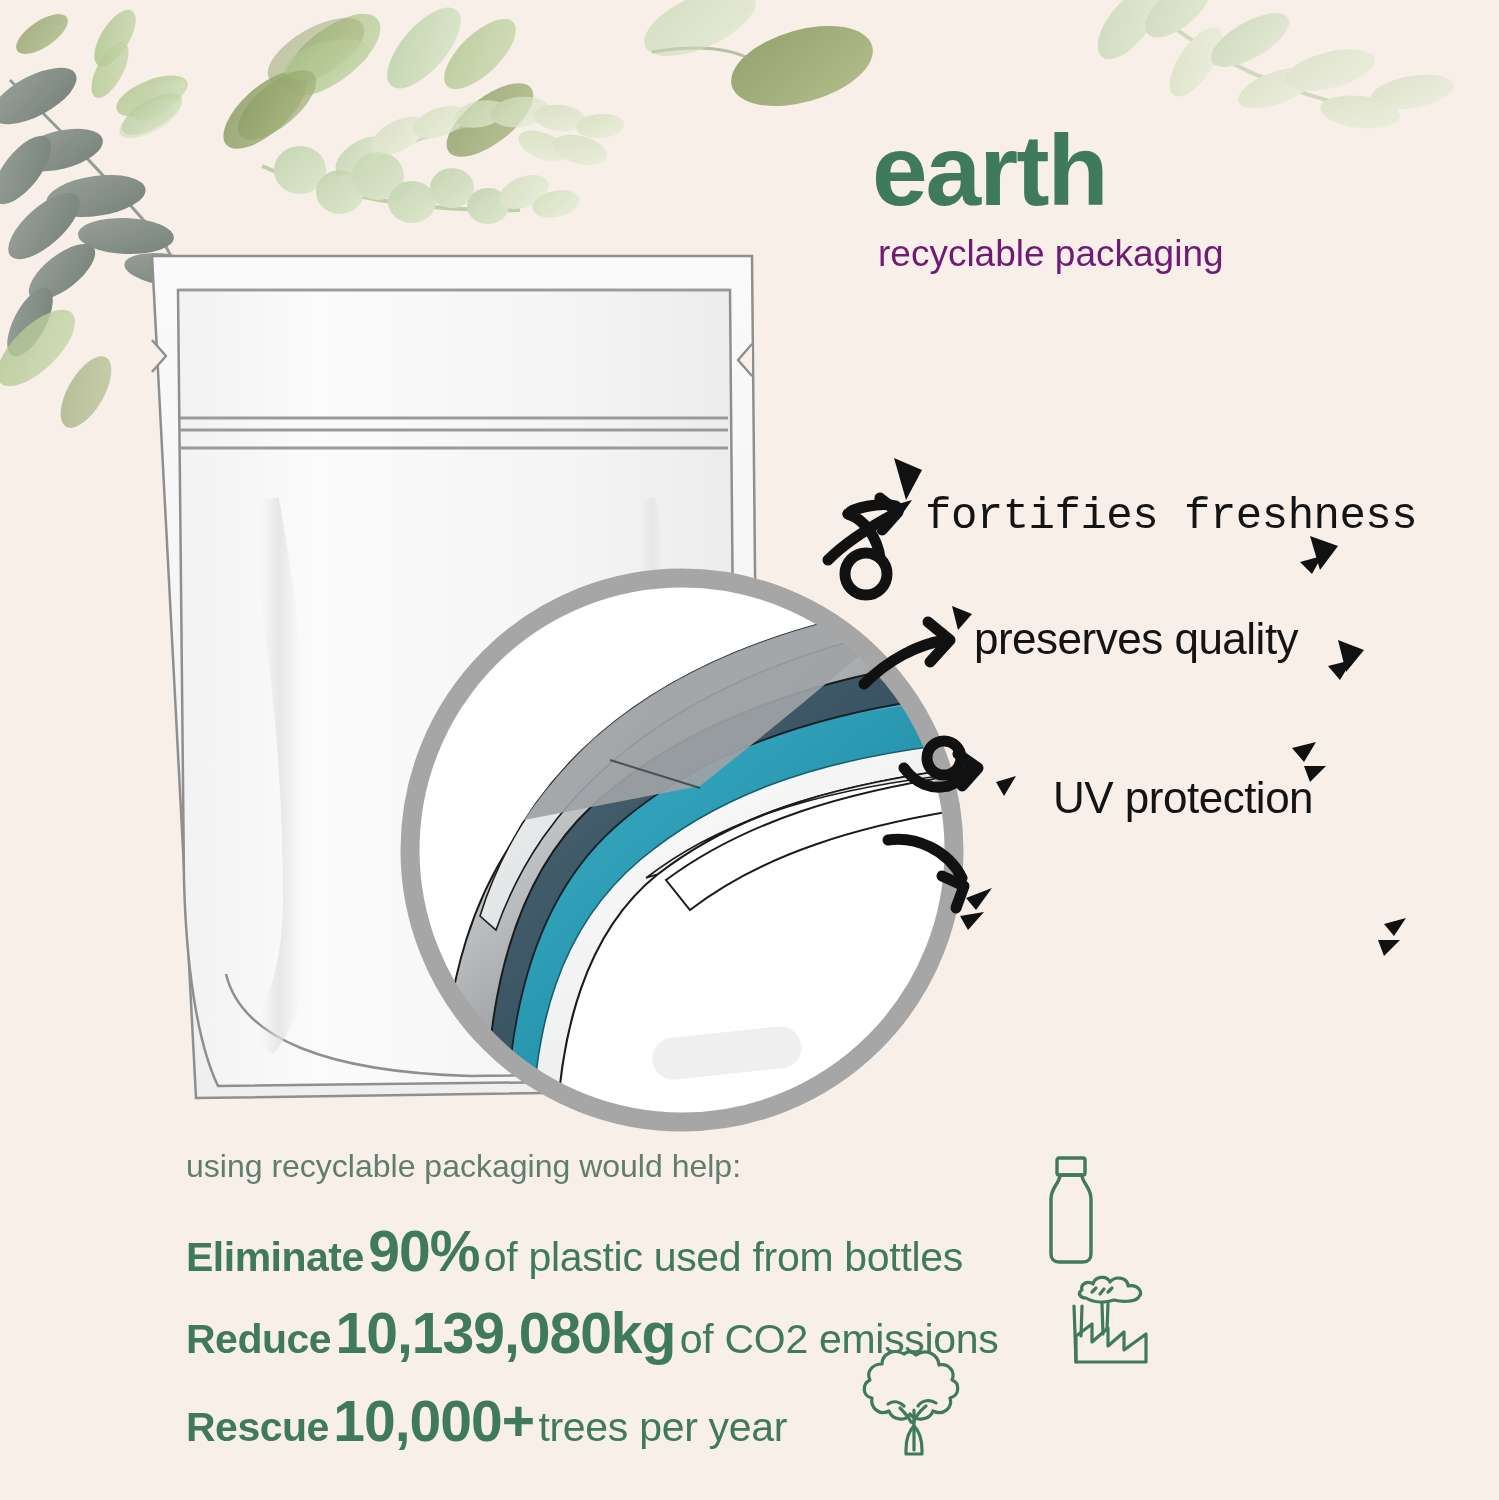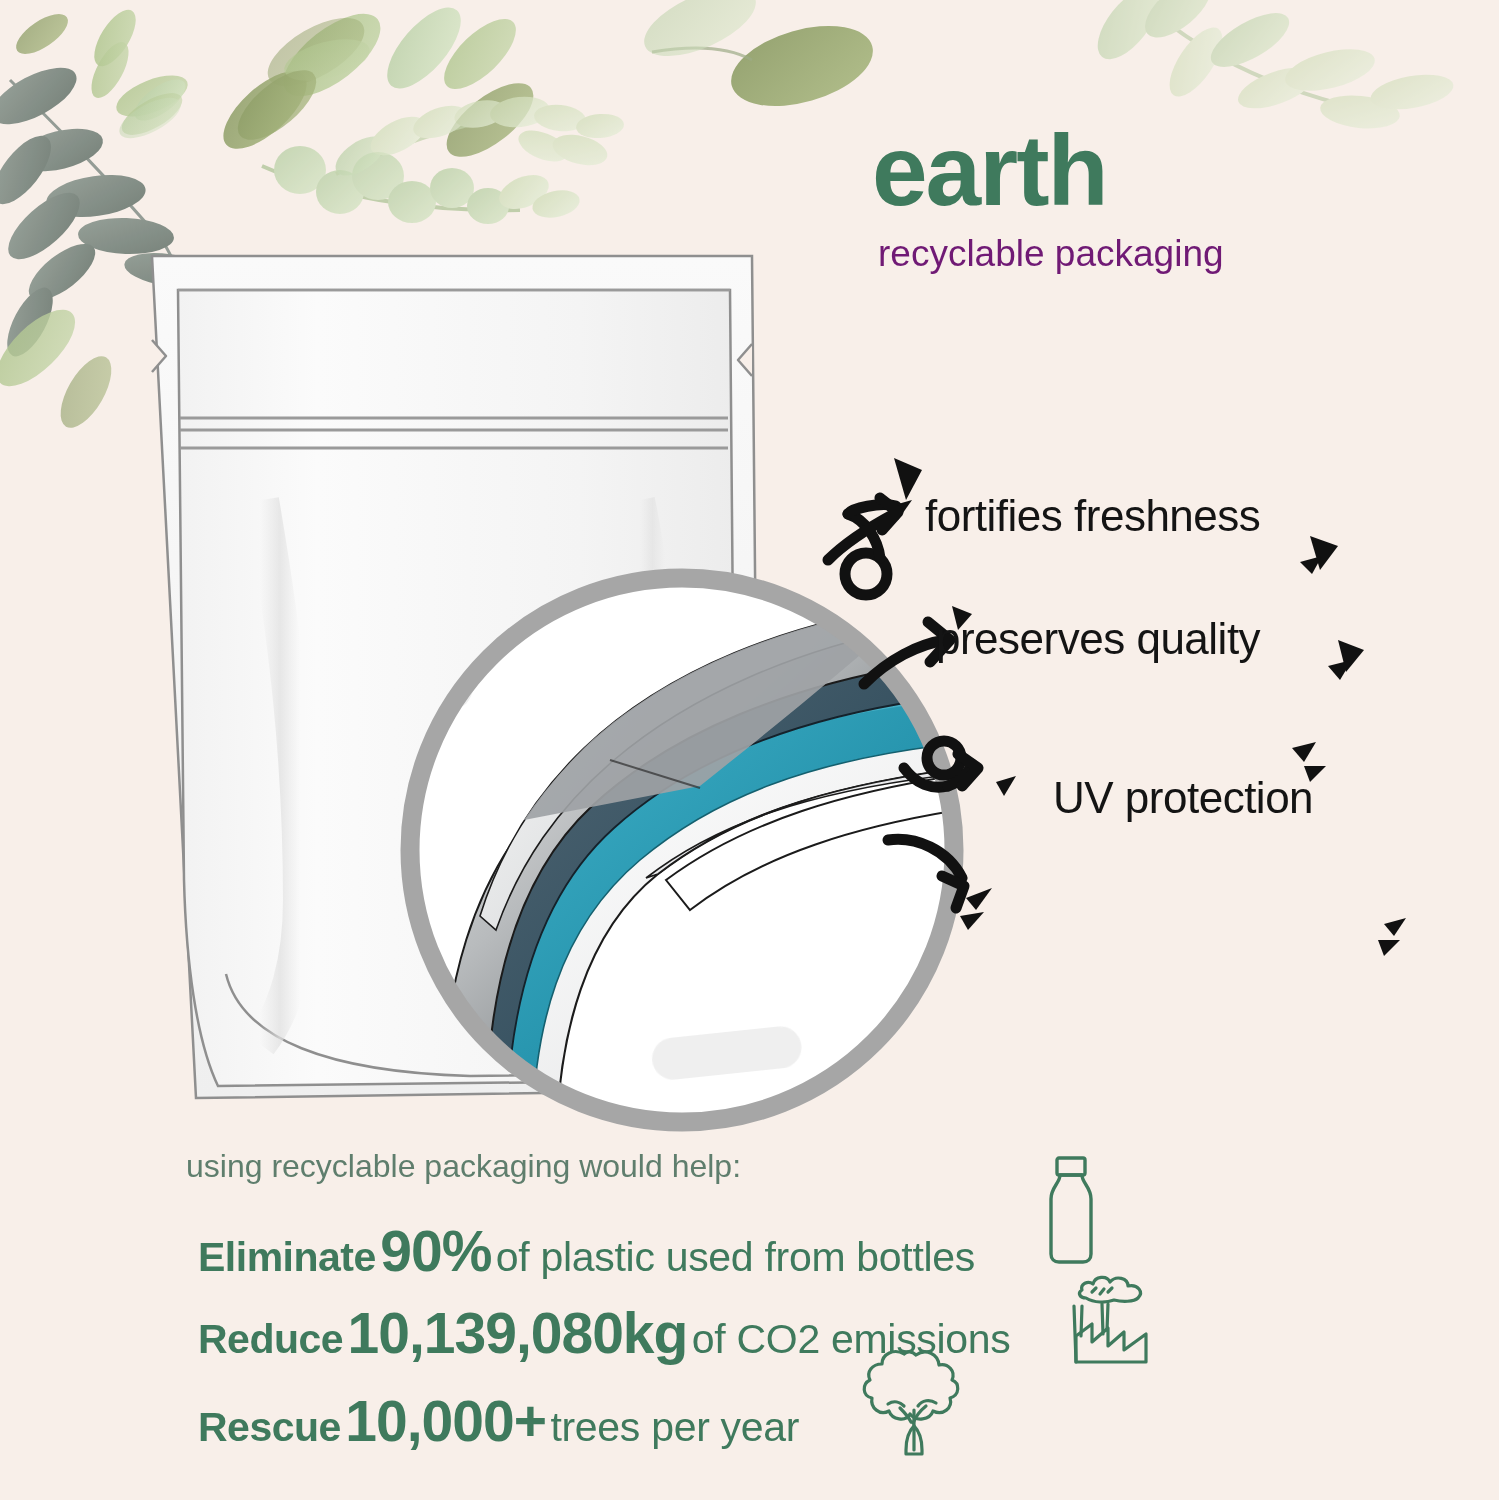--- a/index.html
+++ b/index.html
@@ -26,32 +26,32 @@
     font-size:37px;line-height:44px;font-weight:400;
     color:#701a75;letter-spacing:0px;margin-top:14px;margin-left:6px;
   }
 
   
   .feat{
     position:absolute;color:#141414;
     font-size:44px;line-height:48px;font-weight:400;
     white-space:nowrap;letter-spacing:-0.5px;
   }
-  #feat0{left:925px;top:492px;}
-  #feat1{left:936px;top:615px;text-align:center;}
+  #feat0{left:925px;top:492px;font-family:Liberation Mono, monospace;}
+  #feat1{left:974px;top:615px;text-align:center;}
   #feat2{left:1053px;top:752px;margin-top:22px;}
   #feat3{left:998px;top:888px;}
 
   
   #stats{position:absolute;left:186px;top:1148px;width:1160px;}
   #stats .intro{
     font-size:32px;color:#5f7e6d;font-weight:400;letter-spacing:0px;
   }
   .statrow{
-    position:absolute;left:0;white-space:nowrap;color:#3f7a5d;margin-left:12px;
+    position:absolute;left:0;white-space:nowrap;color:#3f7a5d;
   }
   #statrow0{top:70px;}
   #statrow1{top:152px;}
   #statrow2{top:240px;}
   .statrow .verb{font-size:41px;font-weight:700;letter-spacing:-0.5px;}
   .statrow .num{font-size:57px;font-weight:700;letter-spacing:-1px;}
   .statrow .rest{font-size:41px;font-weight:400;letter-spacing:-0.3px;}
 
   .statIcon{position:absolute;}
   #icoBottle{left:1035px;top:1155px;}

